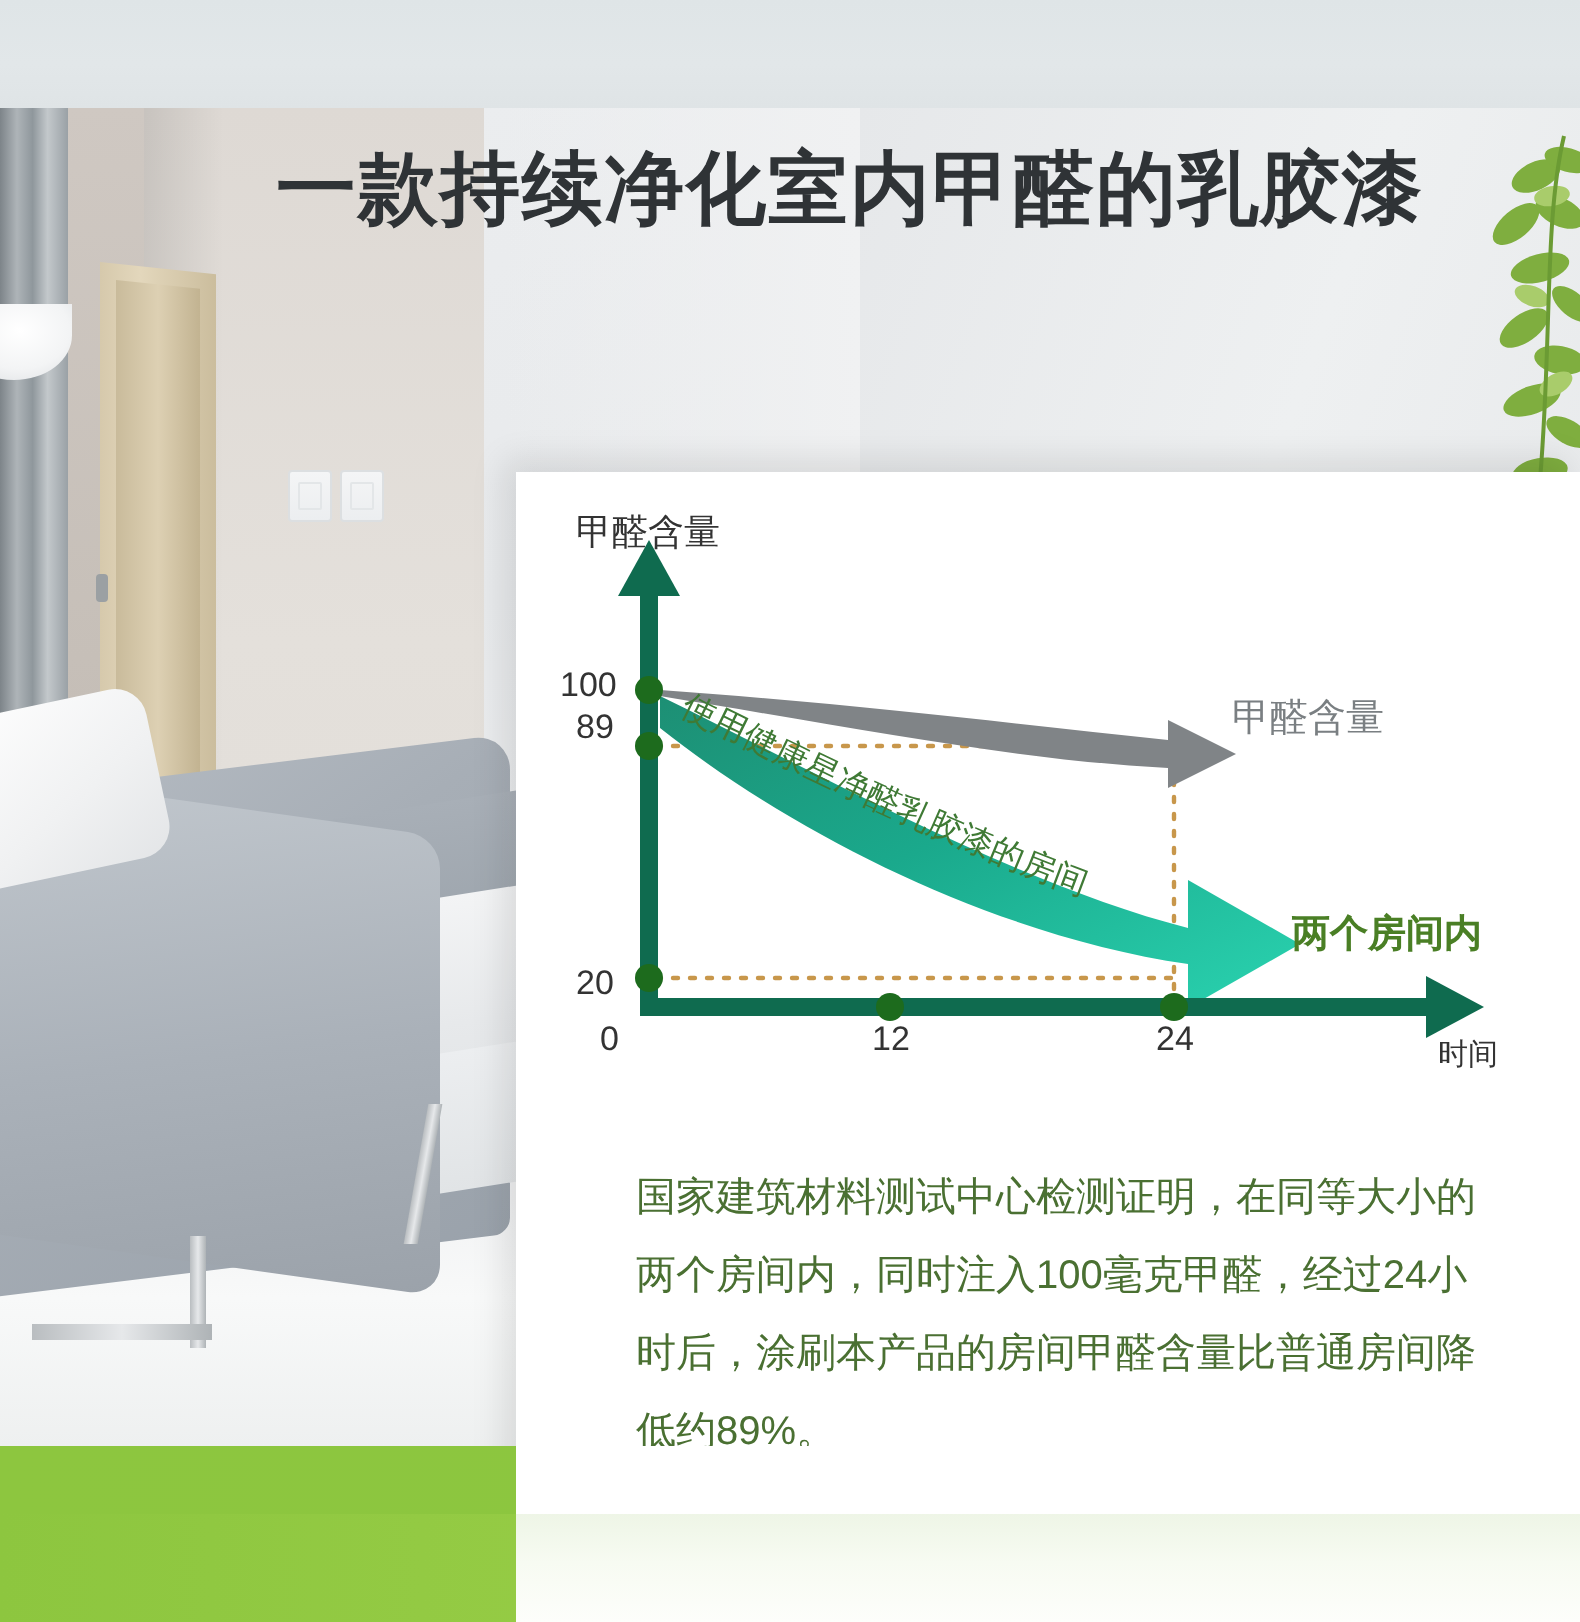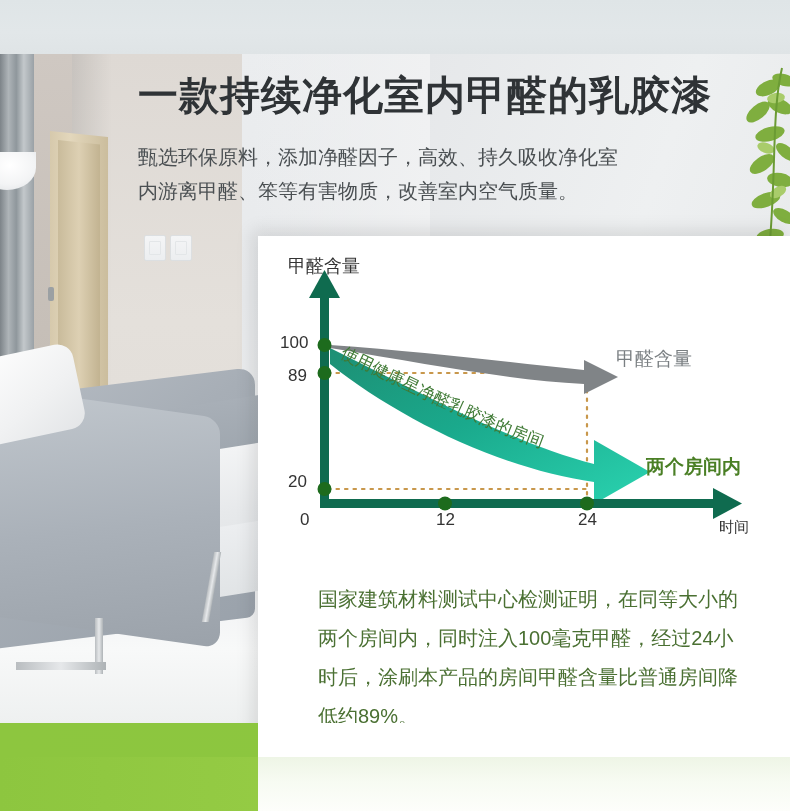--- a/index.html
+++ b/index.html
@@ -94,22 +94,22 @@
     box-shadow:-6px -6px 16px rgba(0,0,0,.10);
   }
 
   
   .chart{position:absolute;left:0;top:0;width:532px;height:320px;}
   .chart svg{display:block;}
   .ylabel{position:absolute;left:30px;top:18px;font-size:18px;color:#333;}
   .xlabel{position:absolute;left:461px;top:282px;font-size:15px;color:#333;}
   .tick{position:absolute;font-size:17px;color:#333;}
   .t100{left:22px;top:97px;}
-  .t89{left:30px;top:130px;}
-  .t20{left:30px;top:236px;}
+  .t89{left:30px;top:118px;}
+  .t20{left:30px;top:246px;}
   .t0{left:42px;top:274px;}
   .t12{left:178px;top:274px;}
   .t24{left:320px;top:274px;}
   .legend-normal{position:absolute;left:358px;top:110px;font-size:19px;color:#7a7f82;white-space:nowrap;}
   .legend-drop{position:absolute;left:388px;top:218px;font-size:19px;color:#4a7f25;font-weight:bold;white-space:nowrap;}
 
   
   .caption{
     position:absolute;left:60px;top:344px;width:452px;
     font-size:20px;line-height:1.95;color:#4a7032;
@@ -187,24 +187,20 @@
           <ellipse cx="58" cy="190" rx="9" ry="5" transform="rotate(15 58 190)"></ellipse>
         </g>
         <g stroke="#6b9b34" stroke-width="2" fill="none">
           <path d="M72 8 C62 50 66 110 60 180 C58 200 62 215 66 228"></path>
         </g>
       </svg>
     </div>
   </div>
 
   <div class="headline">一款持续净化室内甲醛的乳胶漆</div>
-  <div class="subline">
-    <div>甄选环保原料，添加净醛因子，高效、持久吸收净化室</div>
-    <div>内游离甲醛、笨等有害物质，改善室内空气质量。</div>
-  </div>
 
   <div class="card">
 
     <div class="chart">
       <svg width="532" height="320" viewBox="0 0 532 320">
 
         <g stroke="#c8974b" stroke-width="2.2" stroke-dasharray="2.5 6" stroke-linecap="round" fill="none">
           <line x1="70" y1="137" x2="329" y2="137"></line>
           <line x1="70" y1="253" x2="329" y2="253"></line>
           <line x1="329" y1="137" x2="329" y2="268"></line>

